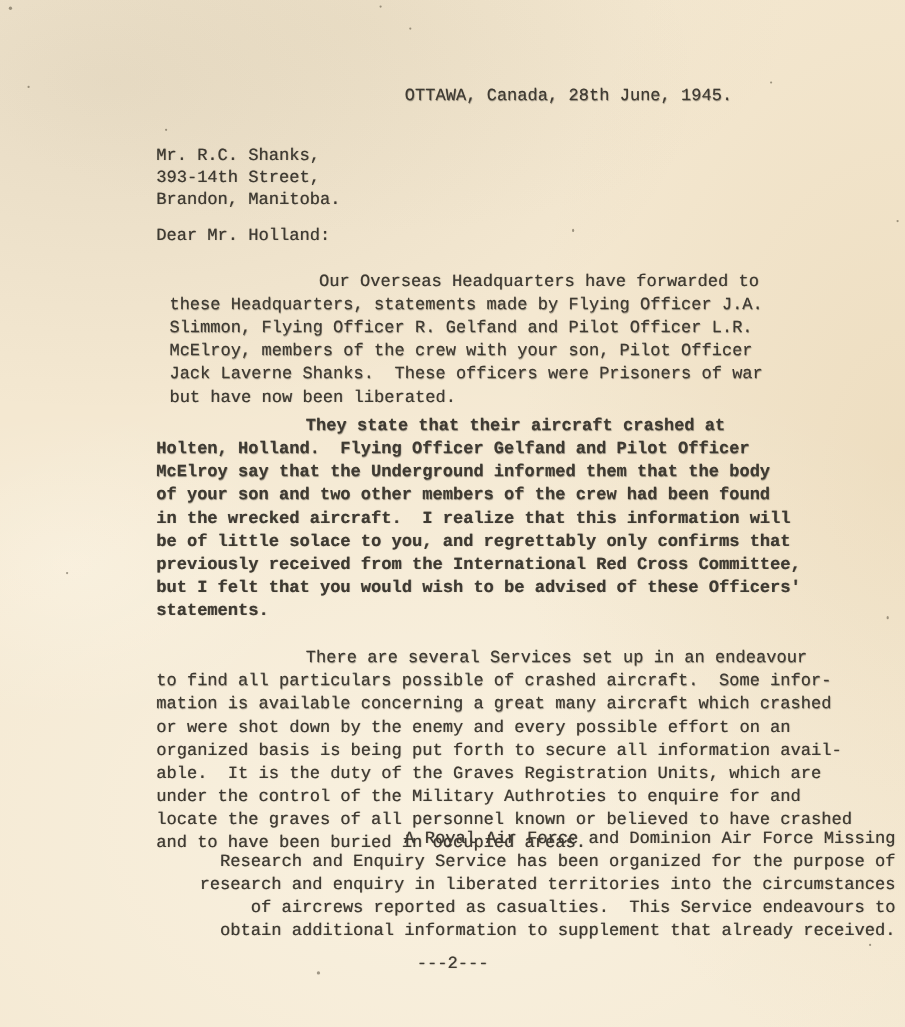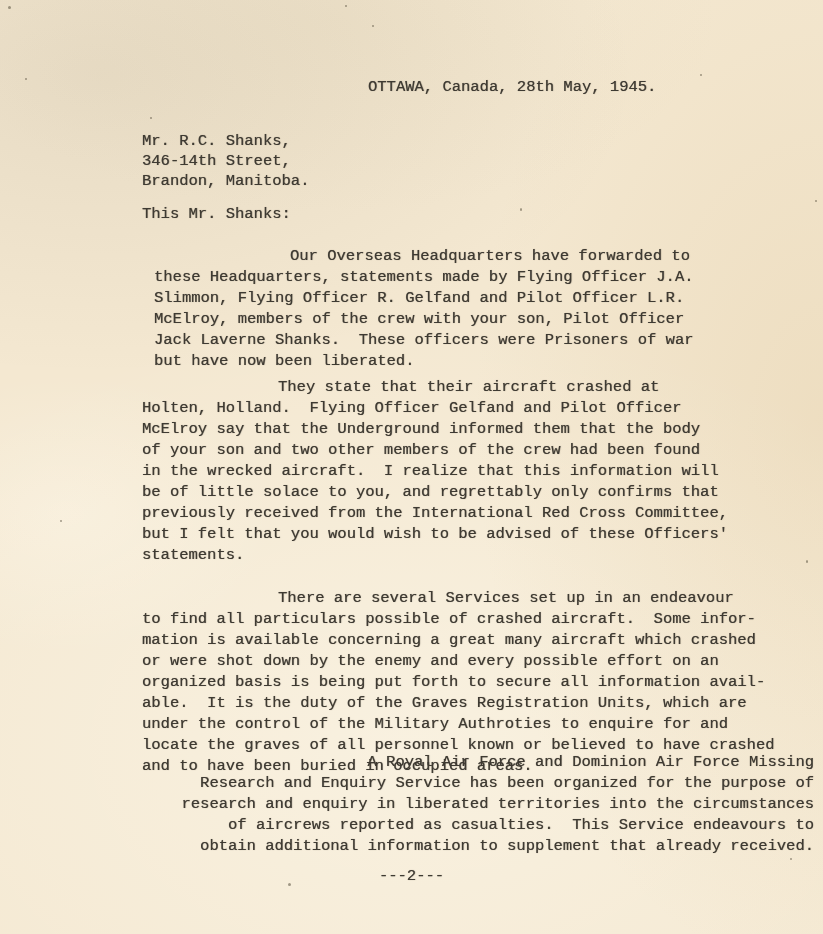--- a/index.html
+++ b/index.html
@@ -24,42 +24,42 @@
     line-height:21px;
     white-space:pre;
     letter-spacing:0px;
     text-shadow:0.4px 0.4px 0.8px rgba(58,53,44,0.55), -0.2px 0 0.4px rgba(58,53,44,0.25);
   }
   .dateline{left:368px;top:77px;}
   .address{left:142px;top:131px;line-height:20px;}
   .salutation{left:142px;top:204px;}
   .para{left:142px;text-indent:136px;width:672px;}
   .para1{top:246px;margin-left:12px;}
-  .para2{top:377px;}
+  .para2{top:377px;font-weight:bold;}
   .para3{top:588px;}
   .para4{top:752px;text-align:right;}
   .pagenum{left:0;top:866px;width:823px;text-align:center;text-indent:0;}
   .speck{
     position:absolute;
     background:rgba(72,63,48,0.5);
     border-radius:50%;
   }
 </style>
 </head>
 <body>
 
 <div class="page">
 
-  <div class="typed dateline">OTTAWA, Canada, 28th May, 1945.</div>
+  <div class="typed dateline">OTTAWA, Canada, 28th June, 1945.</div>
 
   <div class="typed address">Mr. R.C. Shanks,
-346-14th Street,
+393-14th Street,
 Brandon, Manitoba.</div>
 
-  <div class="typed salutation">This Mr. Shanks:</div>
+  <div class="typed salutation">Dear Mr. Holland:</div>
 
   <div class="typed para para1">Our Overseas Headquarters have forwarded to
 these Headquarters, statements made by Flying Officer J.A.
 Slimmon, Flying Officer R. Gelfand and Pilot Officer L.R.
 McElroy, members of the crew with your son, Pilot Officer
 Jack Laverne Shanks.  These officers were Prisoners of war
 but have now been liberated.</div>
 
   <div class="typed para para2">They state that their aircraft crashed at
 Holten, Holland.  Flying Officer Gelfand and Pilot Officer

